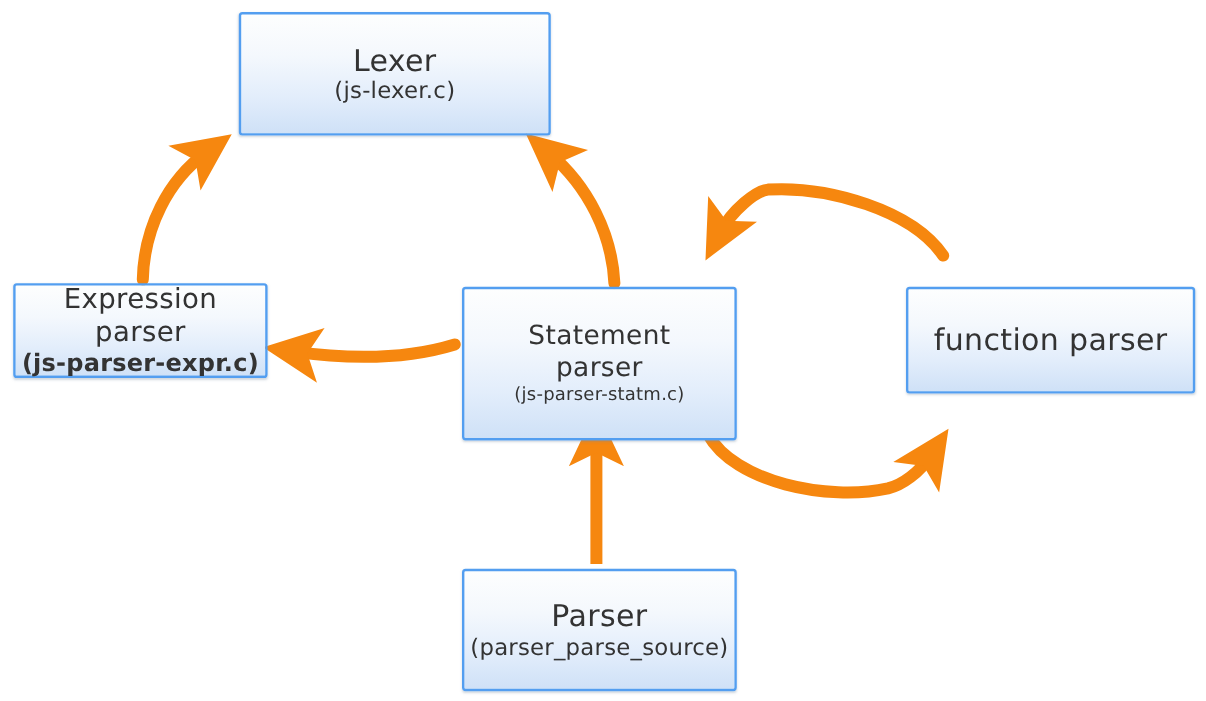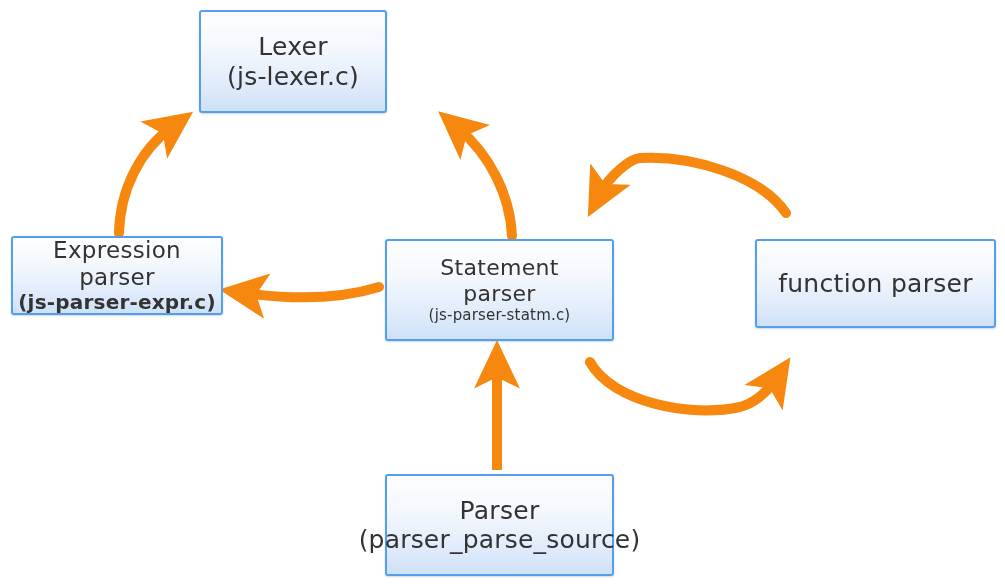--- a/index.html
+++ b/index.html
@@ -39,28 +39,28 @@
     text-align: center;
     color: #3a3a3a;
     line-height: 1.18;
   }
   .node .title {
     font-size: 25px;
     letter-spacing: 0.3px;
     color: #333333;
   }
   .node .sub {
-    font-size: 25px;
+    font-size: 19px;
     letter-spacing: 0.2px;
     color: #333333;
   }
   
-  #node-lexer      { left: 199px; top: 10px;  width: 188px; height: 103px; }
+  #node-lexer      { left: 199px; top: 10px;  width: 260px; height: 103px; }
   #node-expression { left: 11px;  top: 236px; width: 212px; height: 79px; }
-  #node-statement  { left: 385px; top: 239px; width: 229px; height: 102px; }
+  #node-statement  { left: 385px; top: 239px; width: 229px; height: 128px; }
   #node-function   { left: 755px; top: 239px; width: 241px; height: 89px; }
   #node-parser     { left: 385px; top: 474px; width: 229px; height: 102px; }
 
   #node-expression .title { font-size: 23px; }
   #node-expression .sub   { font-size: 20px; font-weight: bold; }
   #node-statement .title  { font-size: 22px; }
   #node-statement .sub    { font-size: 15px; }
   #node-function .title   { font-size: 25px; }
   #node-function .sub     { font-size: 20px; }
 </style>

